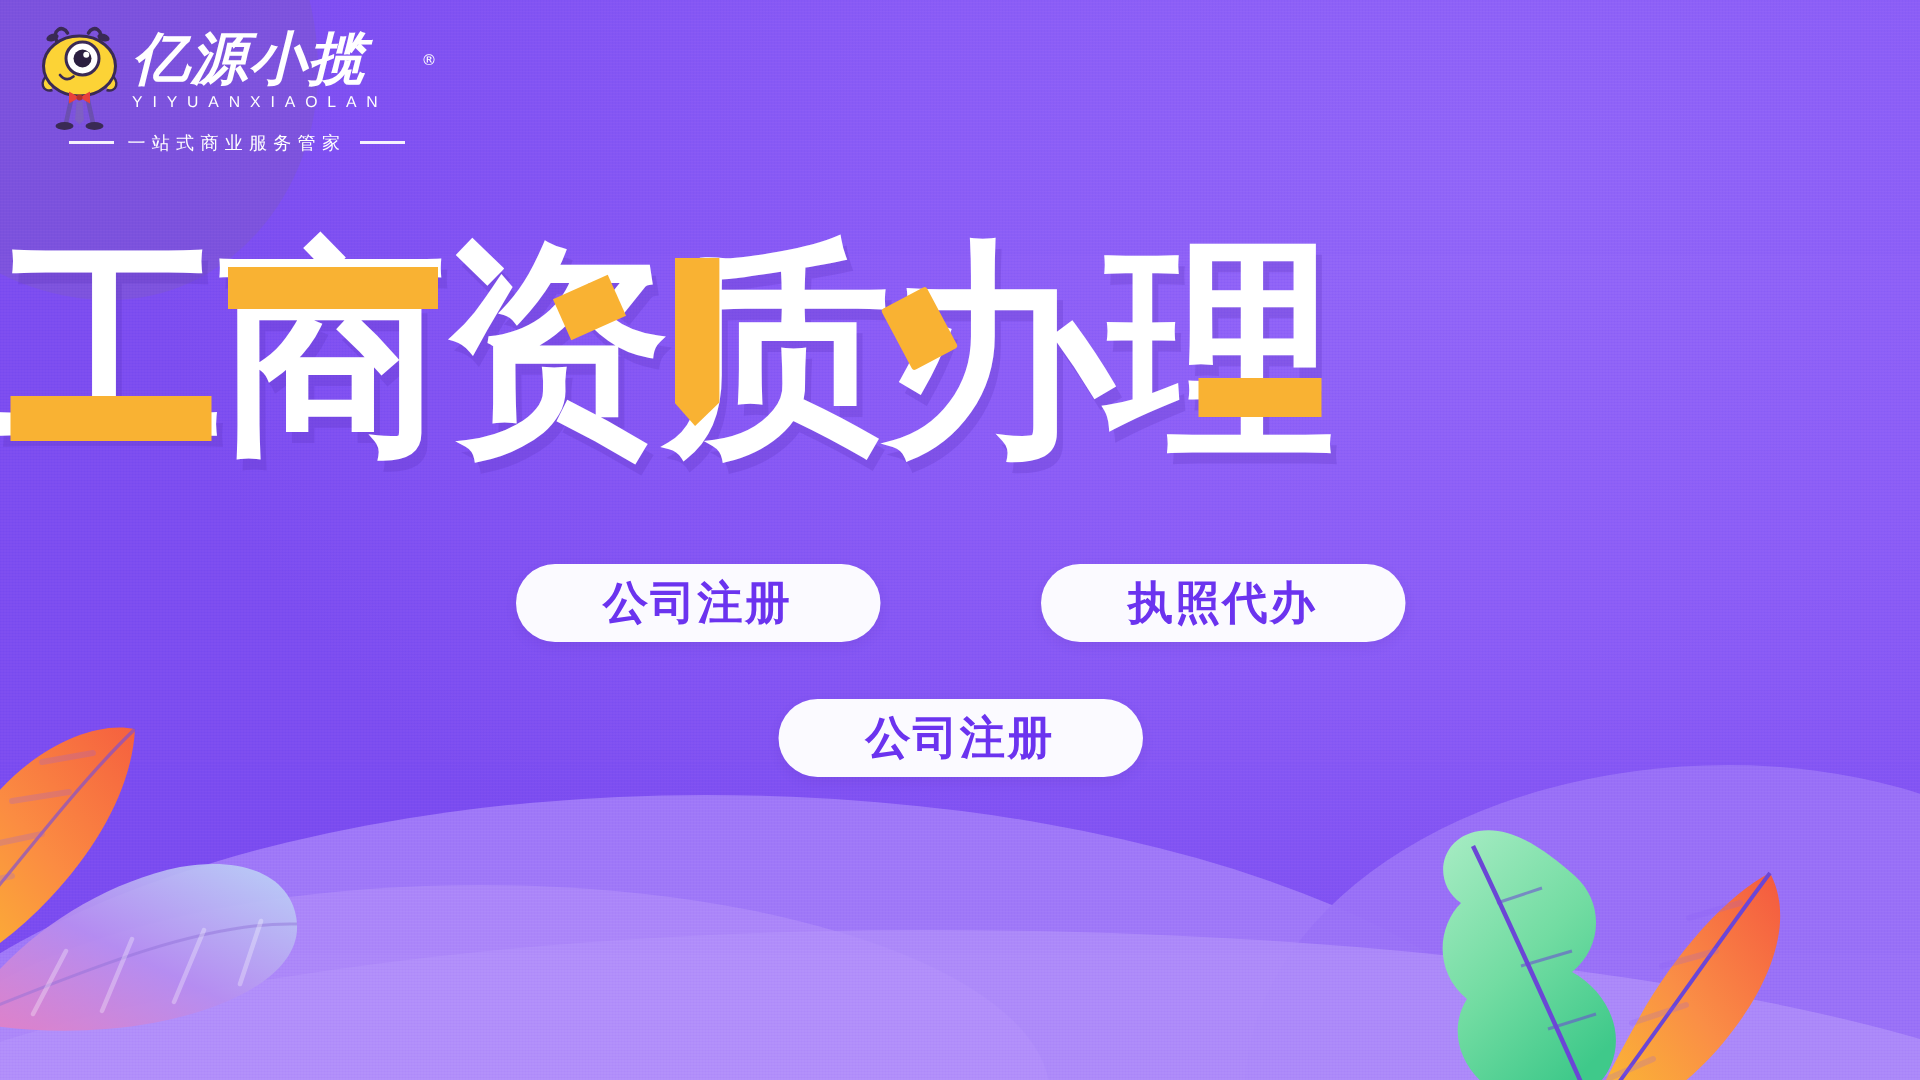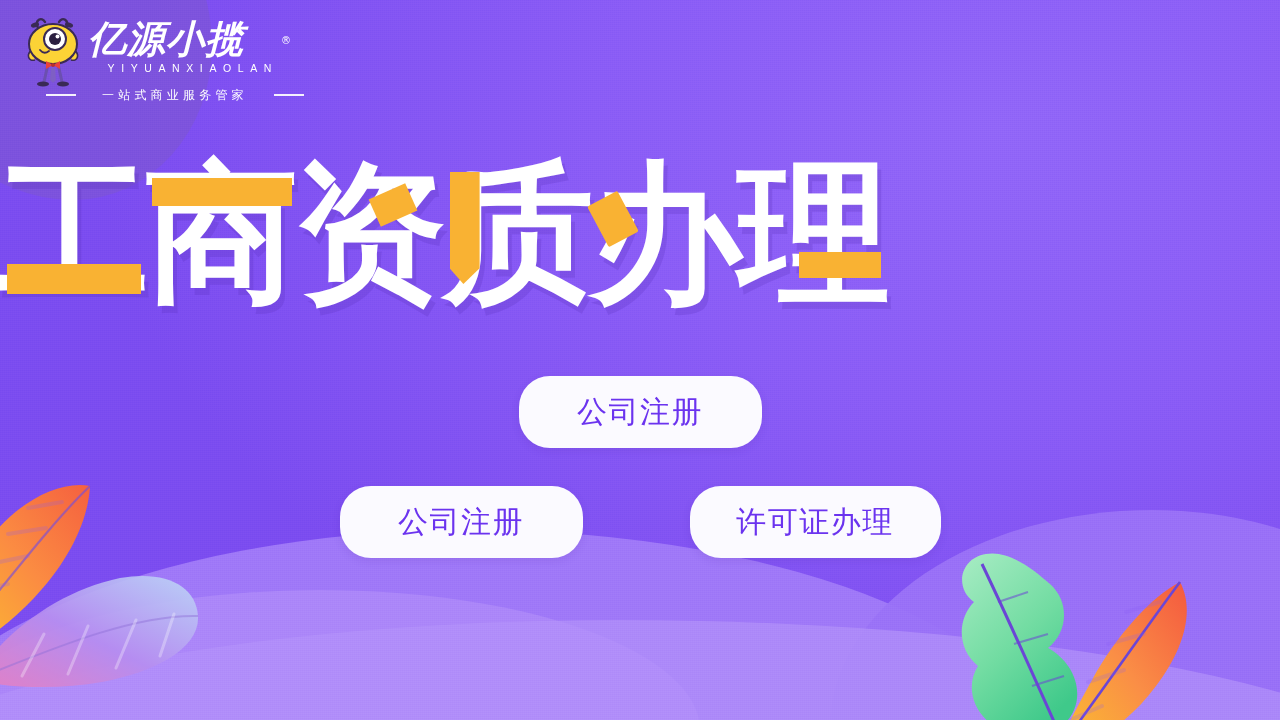--- a/index.html
+++ b/index.html
@@ -135,29 +135,28 @@
     font-weight: 400;
   }
   .wordmark-pinyin {
     margin-top: 2px;
     font-size: 10.5px;
     line-height: 12px;
     color: #ffffff;
     letter-spacing: 6.6px;
     white-space: nowrap;
     font-weight: 400;
-    text-align: right;
   }
   .tagline-row {
     position: absolute;
     left: 28px;
     top: 80px;
     display: flex;
     align-items: center;
-    gap: 26px;
+    gap: 9px;
     white-space: nowrap;
   }
   .tag-dash {
     display: block;
     width: 30px;
     height: 2px;
     background: #ffffff;
     opacity: .92;
   }
   .tagline-text {
@@ -218,27 +217,27 @@
     align-items: center;
     gap: 38px;
   }
   .pill-row {
     display: flex;
     justify-content: center;
     gap: 107px;
   }
   .pill {
     min-width: 243px;
-    height: 72px;
+    height: 52px;
     padding: 0 26px;
     border-radius: 31px;
     background: #fbfaff;
     color: #6b33ef;
     font-size: 30px;
-    font-weight: 400;
+    font-weight: 700;
     letter-spacing: 1.5px;
     display: flex;
     align-items: center;
     justify-content: center;
     box-shadow: 0 3px 8px rgba(70, 30, 150, .10);
     cursor: pointer;
     font-family: "DejaVu Sans", "Liberation Sans", sans-serif;
   }
   .pill.wide { min-width: 251px; }
 
@@ -326,24 +325,24 @@
       <span class="accent acc-ban-slash"></span>
     </span><span class="ch">
       <span>理</span>
       <span class="accent acc-li-bottom"></span>
     </span>
   </div>
 
   <div class="pill-grid">
     <div class="pill-row">
       <div class="pill">公司注册</div>
+      <div class="pill">执照代办</div>
     </div>
     <div class="pill-row">
       <div class="pill">公司注册</div>
-      <div class="pill wide">许可证办理</div>
     </div>
   </div>
 
   <svg class="leaf leaf-orange-l" viewBox="0 0 160 190">
     <defs>
       <linearGradient id="gOrangeL" x1="0" y1="1" x2="1" y2="0">
         <stop offset="0%" stop-color="#fbc52e"></stop>
         <stop offset="55%" stop-color="#fb8c42"></stop>
         <stop offset="100%" stop-color="#f5603f"></stop>
       </linearGradient>

